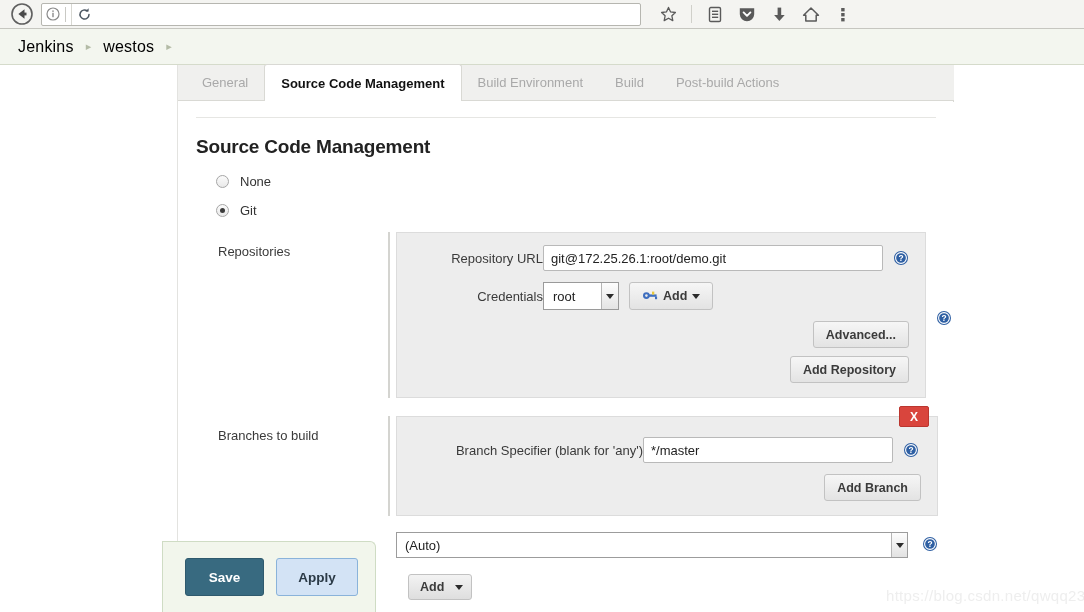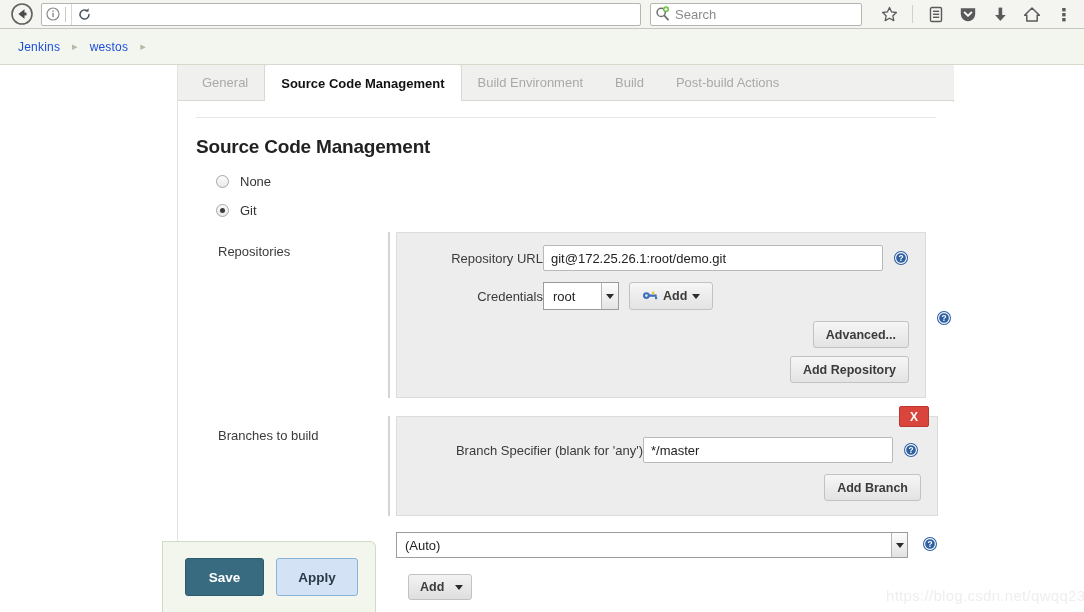--- a/index.html
+++ b/index.html
@@ -81,21 +81,21 @@
   
   #breadcrumb-bar {
     position: absolute; top: 29px; left: 0;
     width: 1084px; height: 36px;
     background: #f3f6ef;
     border-bottom: 1px solid #d5dbcb;
     display: flex; align-items: center;
     padding-left: 18px;
   }
   .crumb {
-    font-size: 12px; color: #1d4ed8;
+    font-size: 16px; color: #000000;
     letter-spacing: 0.2px;
   }
   .crumb-sep {
     margin: 0 12px;
     color: #b3bba6; font-size: 11px;
   }
 
   
   #page-body {
     position: absolute; top: 65px; left: 16px;
@@ -428,32 +428,20 @@
     </span>
     <span class="vsep"></span>
     <span class="reload-btn">
       <svg width="15" height="15" viewBox="0 0 15 15">
         <path d="M12 7.5 A4.5 4.5 0 1 1 10.2 3.9" fill="none" stroke="#4a5560" stroke-width="1.5" stroke-linecap="round"></path>
         <path d="M11.6 1.3 L11.6 4.6 L8.4 4.6 Z" fill="#4a5560"></path>
       </svg>
     </span>
   </div>
 
-  <div class="searchbar">
-    <span class="s-ico">
-      <svg width="16" height="16" viewBox="0 0 16 16">
-        <circle cx="6.2" cy="6.4" r="4.1" fill="none" stroke="#6f6f6f" stroke-width="1.5"></circle>
-        <line x1="9.3" y1="9.5" x2="13" y2="13.6" stroke="#6f6f6f" stroke-width="1.8" stroke-linecap="round"></line>
-        <circle cx="11" cy="3.3" r="3" fill="#6abf3f"></circle>
-        <rect x="10.4" y="1.7" width="1.2" height="3.2" fill="#ffffff"></rect>
-        <rect x="9.4" y="2.7" width="3.2" height="1.2" fill="#ffffff"></rect>
-      </svg>
-    </span>
-    <span class="search-placeholder">Search</span>
-  </div>
 
   <div class="chrome-icons">
     <span class="ci">
       <svg width="17" height="17" viewBox="0 0 17 17">
         <path d="M8.5 1.4 L10.6 5.9 L15.4 6.5 L11.9 9.8 L12.8 14.6 L8.5 12.2 L4.2 14.6 L5.1 9.8 L1.6 6.5 L6.4 5.9 Z" fill="none" stroke="#5a5a5a" stroke-width="1.3" stroke-linejoin="round"></path>
       </svg>
     </span>
     <span class="sepline"></span>
     <span class="ci">
       <svg width="16" height="17" viewBox="0 0 16 17">

